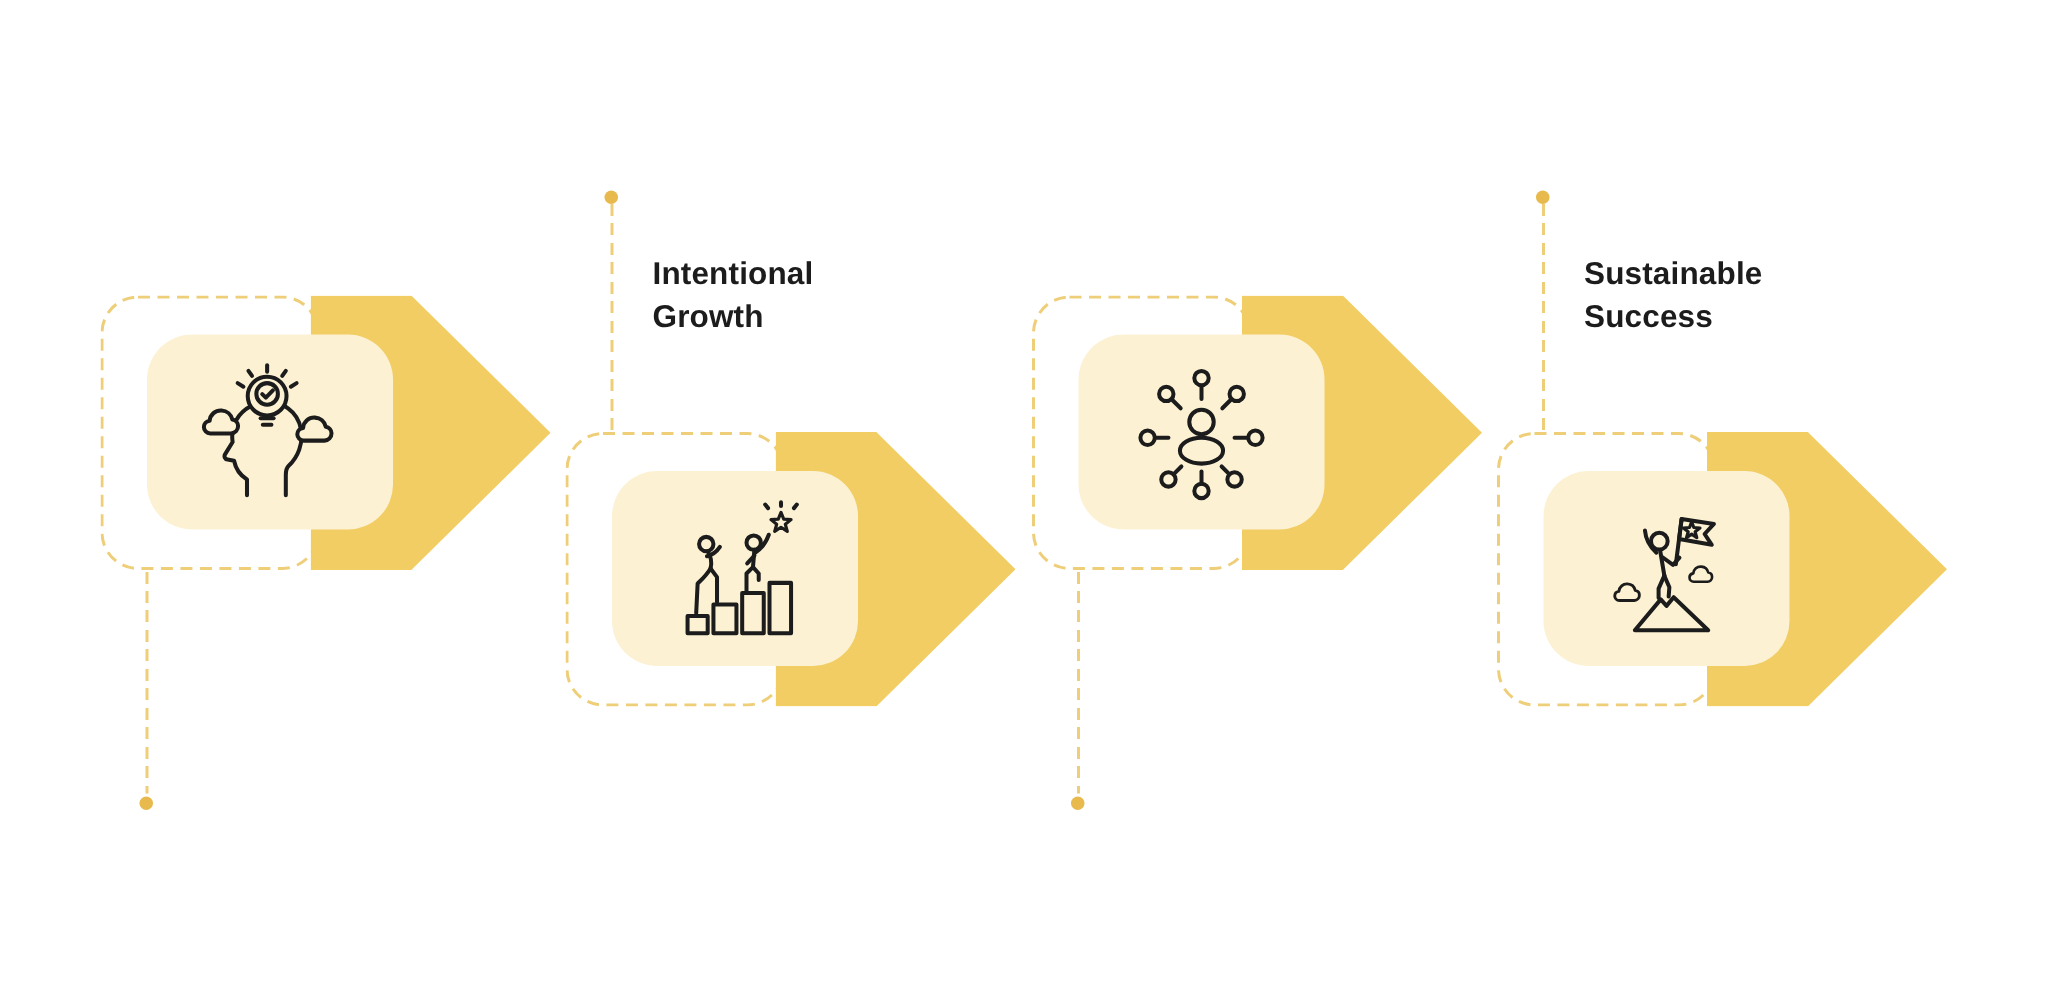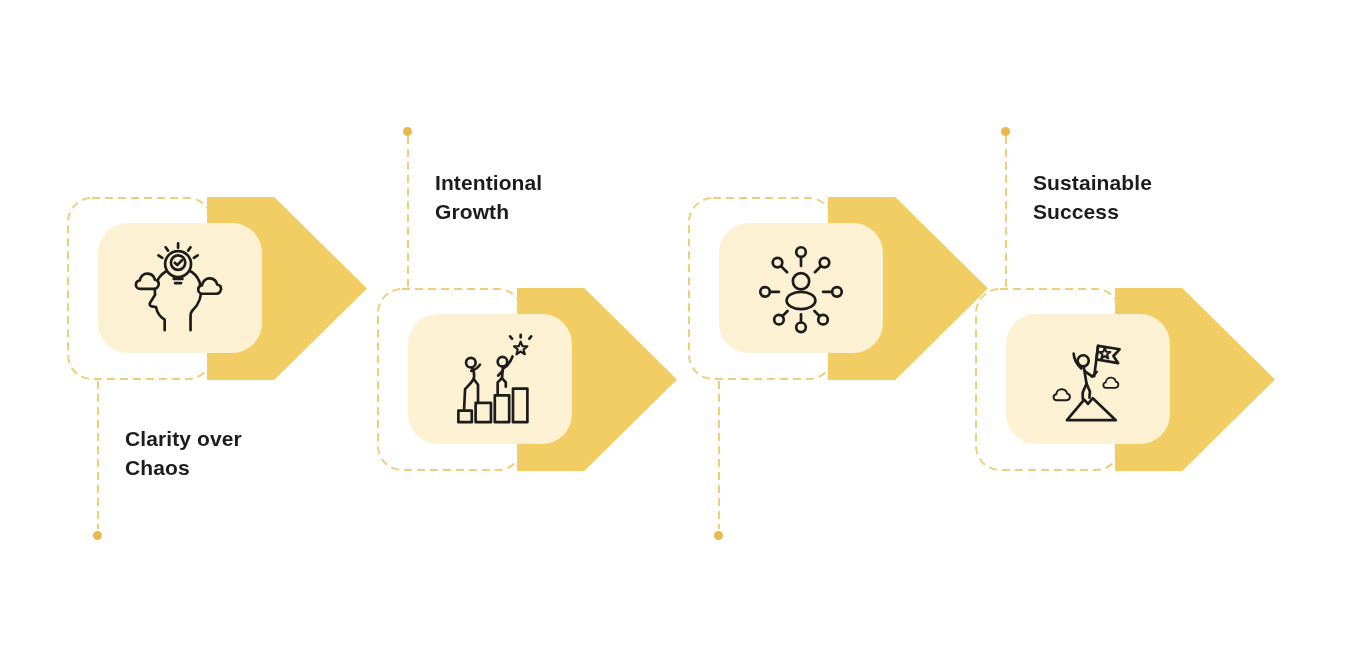--- a/index.html
+++ b/index.html
@@ -8,21 +8,21 @@
   html,body{margin:0;padding:0;background:var(--bg);}
   .canvas{
     position:relative; width:1366px; height:670px; overflow:hidden;
     background:var(--bg);
     font-family:"Liberation Sans","DejaVu Sans",sans-serif;
   }
   .item{position:absolute; top:0; width:310px; height:670px;}
   .item-0{left:67px}
   .item-1{left:377px}
   .item-2{left:688px}
-  .item-3{left:975px}
+  .item-3{left:998px}
 
   
   .shape{position:absolute; left:0; width:300px; height:183px;}
   .v-below .shape{top:197px}
   .v-above .shape{top:288px}
 
   .wrect{position:absolute; left:0; top:0;}
   .arrow{
     position:absolute; left:140px; top:0; width:160px; height:183px;
     background:var(--arrow);
@@ -80,22 +80,20 @@
         <path d="M42.6 21.6 l2.5 2.5 l4.9 -5"></path>
         <path d="M46 6 V1.5"></path>
         <path d="M35.5 9 L33 5.5"></path>
         <path d="M56.5 9 L59 5.5"></path>
         <path d="M29.5 16.5 L25.5 14"></path>
         <path d="M62.5 16.5 L66.5 14"></path>
       </svg>
     </div>
     <div class="connector"></div>
     <div class="dot"></div>
-    <div class="label">Clarity over
-Chaos</div>
   </div>
 
   <div class="item item-1 v-above">
     <div class="shape">
       <svg class="wrect" width="146" height="183">
         <rect x="1" y="1" width="144" height="181" rx="24" fill="#FFFFFF" style="stroke:var(--dash)" stroke-width="2" stroke-dasharray="8 5"></rect>
       </svg>
       <div class="arrow"></div>
       <div class="tile"></div>
       <svg class="icon" viewBox="0 0 96 96">

